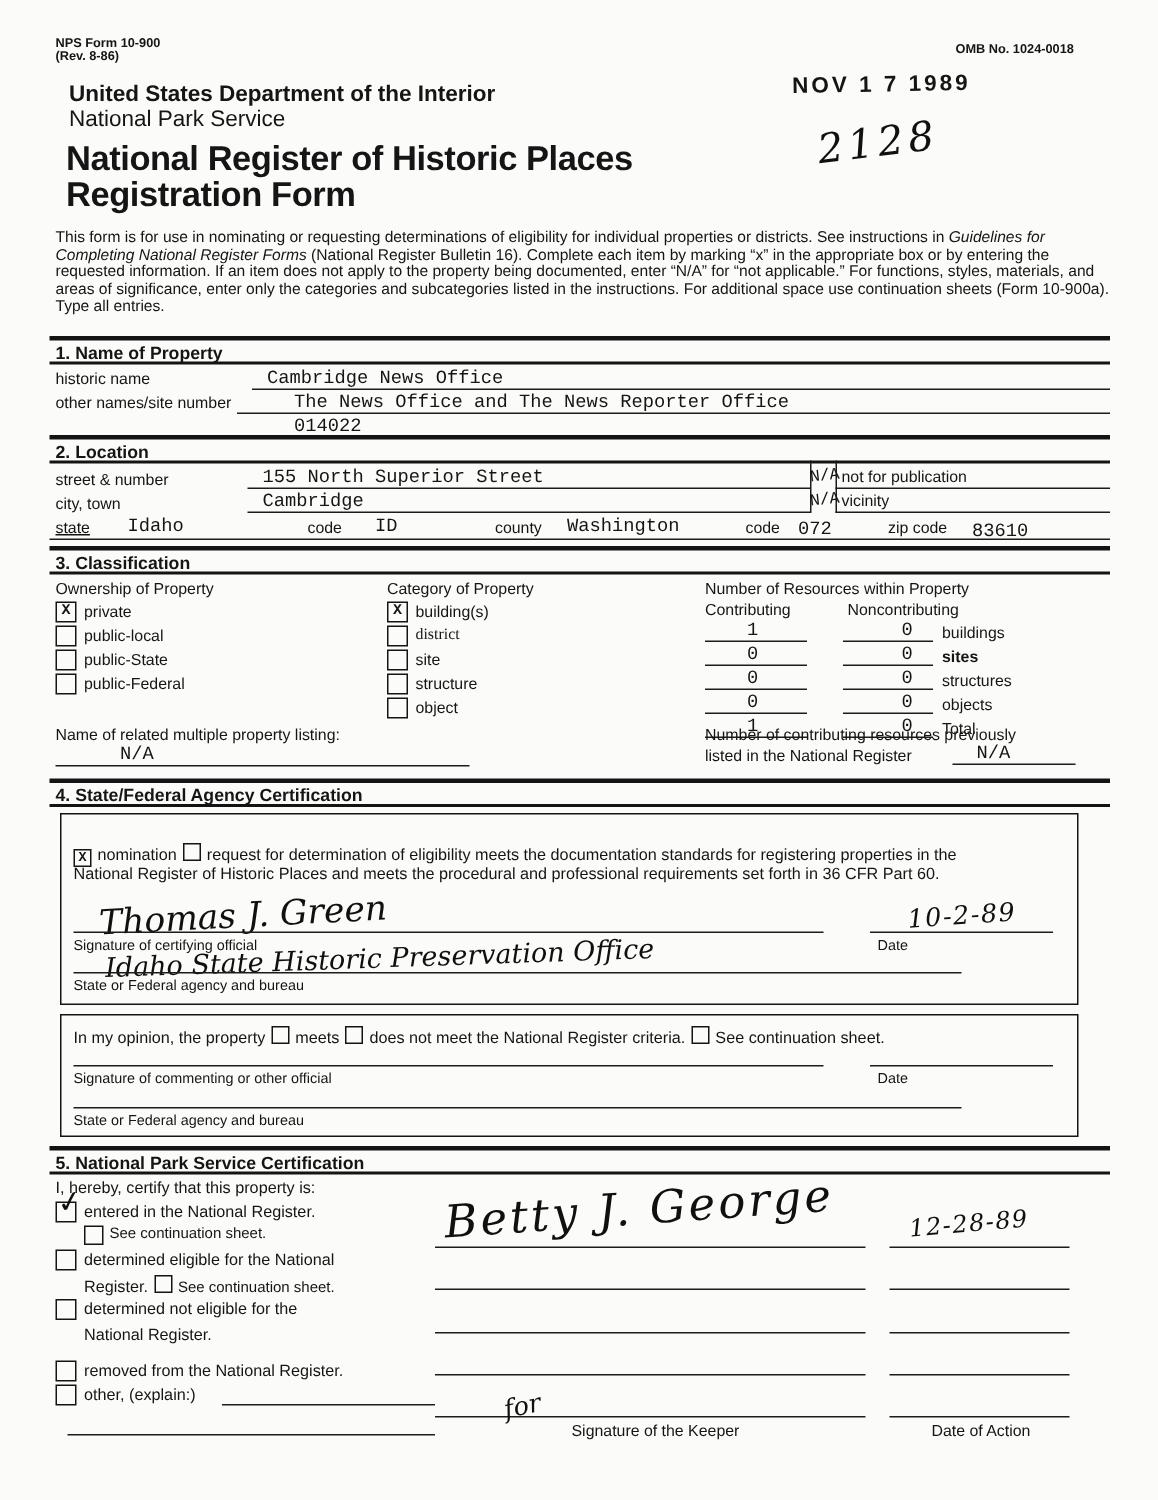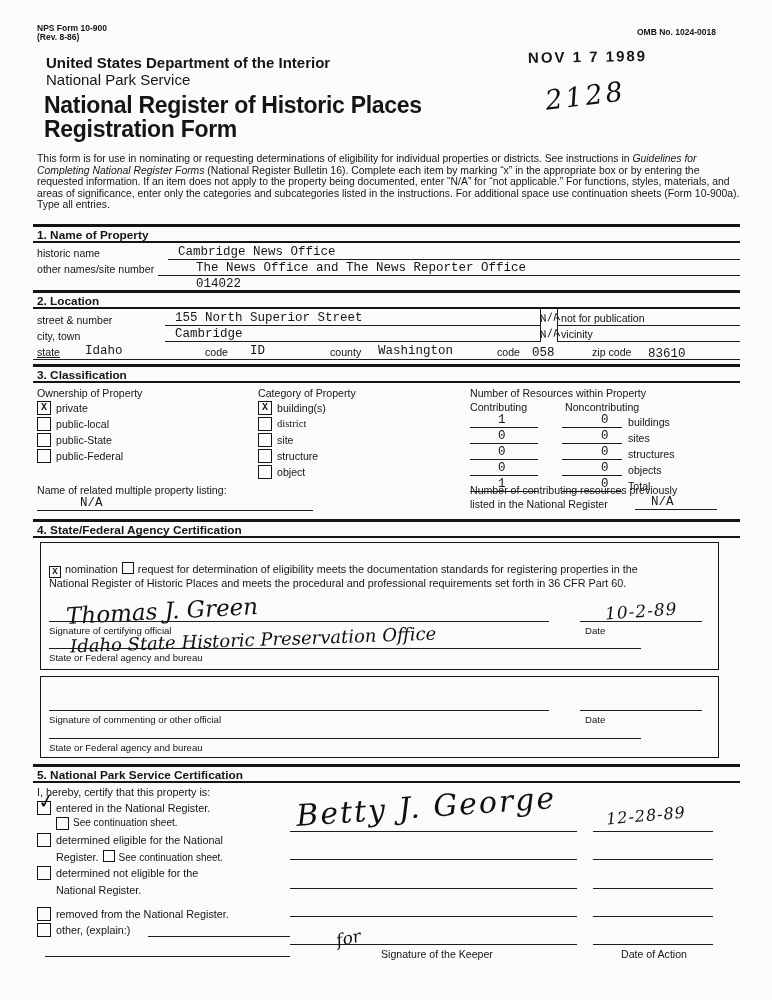--- a/index.html
+++ b/index.html
@@ -81,21 +81,21 @@
   <div class="abs lbl" style="left:561px;top:328px;">vicinity</div>
   <div class="uline" style="left:557px;top:327px;width:183px;height:14px;"></div>
 
   <div class="abs lbl" style="left:37px;top:346px;text-decoration:underline;">state</div>
   <div class="abs mono" style="left:85px;top:344px;">Idaho</div>
   <div class="abs lbl" style="left:205px;top:346px;">code</div>
   <div class="abs mono" style="left:250px;top:344px;">ID</div>
   <div class="abs lbl" style="left:330px;top:346px;">county</div>
   <div class="abs mono" style="left:378px;top:344px;">Washington</div>
   <div class="abs lbl" style="left:497px;top:346px;">code</div>
-  <div class="abs mono" style="left:532px;top:346px;">058</div>
+  <div class="abs mono" style="left:532px;top:346px;">072</div>
   <div class="abs lbl" style="left:592px;top:346px;">zip code</div>
   <div class="abs mono" style="left:648px;top:347px;">83610</div>
   <div class="uline" style="left:33px;top:344px;width:707px;height:15px;"></div>
 
   <div class="rule3" style="left:33px;top:364px;width:707px;"></div>
   <div class="sechead" style="left:37px;top:368px;text-align:right;">3. Classification</div>
   <div class="rule2" style="left:33px;top:381px;width:707px;"></div>
 
   <div class="abs lbl" style="left:37px;top:387px;">Ownership of Property</div>
   <div class="abs lbl" style="left:258px;top:387px;">Category of Property</div>
@@ -127,21 +127,21 @@
   <div class="abs mono" style="left:498px;top:413px;">1</div>
   <div class="uline" style="left:470px;top:413px;width:68px;height:14px;"></div>
   <div class="abs mono" style="left:601px;top:413px;">0</div>
   <div class="uline" style="left:562px;top:413px;width:60px;height:14px;"></div>
   <div class="abs lbl" style="left:628px;top:416px;">buildings</div>
 
   <div class="abs mono" style="left:498px;top:429px;">0</div>
   <div class="uline" style="left:470px;top:429px;width:68px;height:14px;"></div>
   <div class="abs mono" style="left:601px;top:429px;">0</div>
   <div class="uline" style="left:562px;top:429px;width:60px;height:14px;"></div>
-  <div class="abs lbl" style="left:628px;top:432px;">sites</div>
+  <div class="abs lbl" style="left:628px;top:432px;font-weight:bold;">sites</div>
 
   <div class="abs mono" style="left:498px;top:445px;">0</div>
   <div class="uline" style="left:470px;top:445px;width:68px;height:14px;"></div>
   <div class="abs mono" style="left:601px;top:445px;">0</div>
   <div class="uline" style="left:562px;top:445px;width:60px;height:14px;"></div>
   <div class="abs lbl" style="left:628px;top:448px;">structures</div>
 
   <div class="abs mono" style="left:498px;top:461px;">0</div>
   <div class="uline" style="left:470px;top:461px;width:68px;height:14px;"></div>
   <div class="abs mono" style="left:601px;top:461px;">0</div>
@@ -176,20 +176,21 @@
   <div class="abs hand" style="left:605px;top:601px;font-size:17px;letter-spacing:1px;transform:rotate(-4deg);">10-2-89</div>
   <div class="uline" style="left:580px;top:607px;width:122px;height:14px;"></div>
   <div class="abs lbl-sm" style="left:49px;top:625px;">Signature of certifying official</div>
   <div class="abs lbl-sm" style="left:585px;top:625px;">Date</div>
 
   <div class="abs hand" style="left:70px;top:629px;font-size:18px;transform:rotate(-2deg);">Idaho State Historic Preservation Office</div>
   <div class="uline" style="left:49px;top:634px;width:592px;height:14px;"></div>
   <div class="abs lbl-sm" style="left:49px;top:652px;">State or Federal agency and bureau</div>
 
   <div class="cert-box" style="left:40px;top:676px;width:677px;height:80px;"></div>
+  <div class="abs body-ln" style="left:49px;top:684px;"><span>In my opinion, the property</span> <span class="cbi"></span><span>meets</span> <span class="cbi"></span><span>does not meet the National Register criteria.</span> <span class="cbi"></span><span>See continuation sheet.</span></div>
   <div class="uline" style="left:49px;top:696px;width:500px;height:14px;"></div>
   <div class="uline" style="left:580px;top:696px;width:122px;height:14px;"></div>
   <div class="abs lbl-sm" style="left:49px;top:714px;">Signature of commenting or other official</div>
   <div class="abs lbl-sm" style="left:585px;top:714px;">Date</div>
   <div class="uline" style="left:49px;top:724px;width:592px;height:14px;"></div>
   <div class="abs lbl-sm" style="left:49px;top:742px;">State or Federal agency and bureau</div>
 
   <div class="rule3" style="left:33px;top:764px;width:707px;"></div>
   <div class="sechead" style="left:37px;top:768px;">5. National Park Service Certification</div>
   <div class="rule2" style="left:33px;top:781px;width:707px;"></div>

